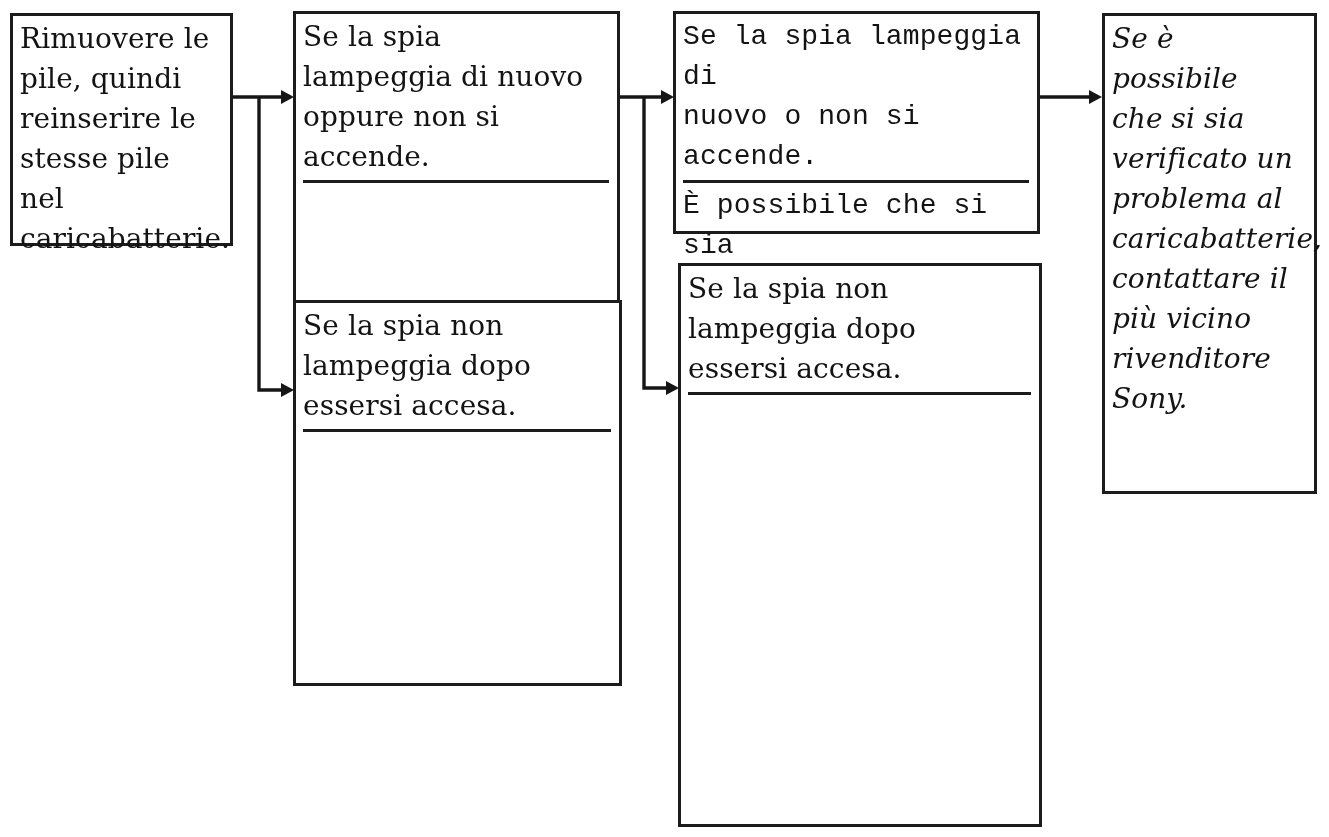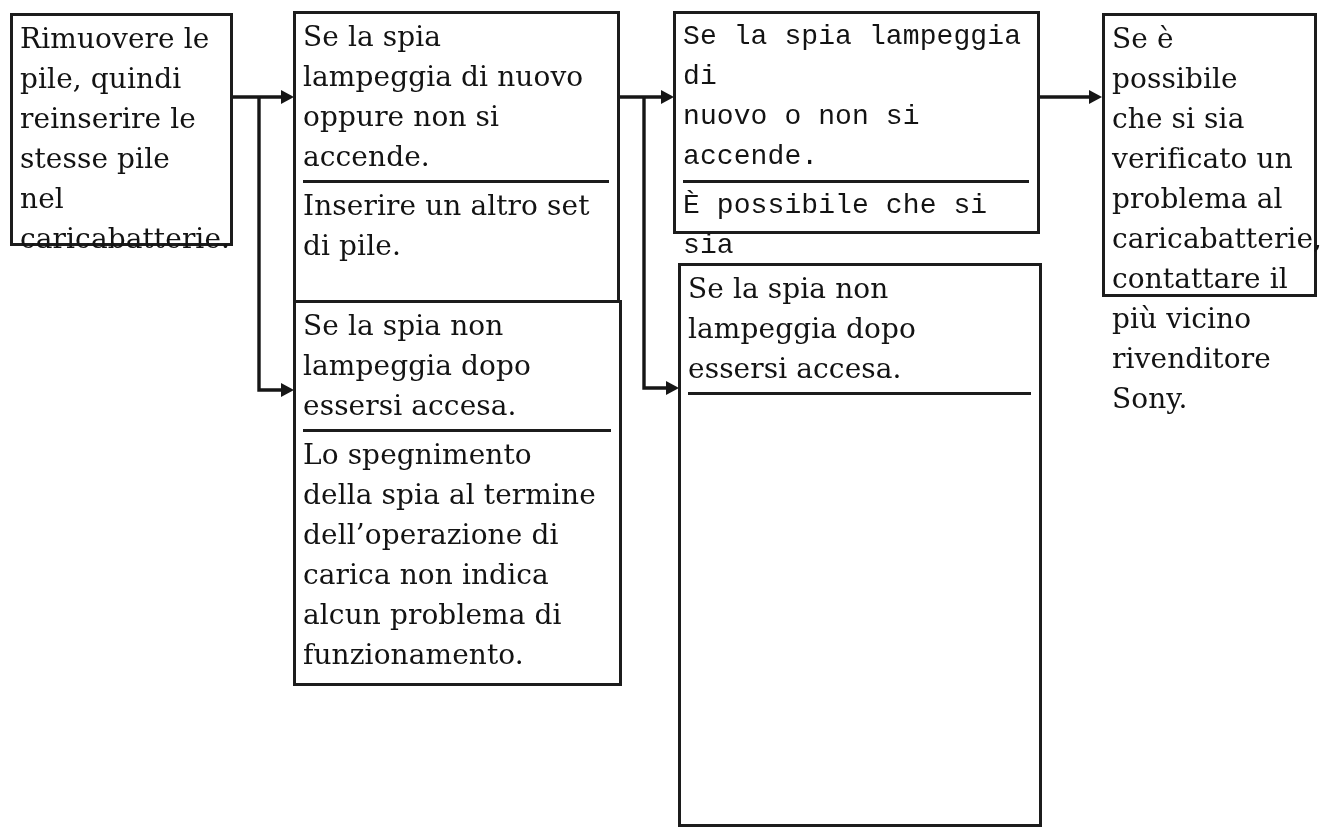--- a/index.html
+++ b/index.html
@@ -52,21 +52,21 @@
     border-bottom: 3px solid #1c1c1c;
     padding-bottom: 3px;
     margin-bottom: 3px;
   }
   
   #box-step1    { left: 10px;   top: 13px;  width: 223px; height: 233px; }
   #box-branch1a { left: 293px;  top: 11px;  width: 327px; height: 301px; }
   #box-branch1b { left: 293px;  top: 300px; width: 329px; height: 386px; }
   #box-branch2a { left: 673px;  top: 11px;  width: 367px; height: 223px; font-family: Liberation Mono, monospace; }
   #box-branch2b { left: 678px;  top: 263px; width: 364px; height: 564px; }
-  #box-final    { left: 1102px; top: 13px;  width: 215px; height: 284px; }
+  #box-final    { left: 1102px; top: 13px;  width: 215px; height: 481px; font-style: italic; }
 </style>
 </head>
 <body>
 
 <div class="canvas">
 
   <svg class="arrows" viewBox="0 0 1329 837" xmlns="http://www.w3.org/2000/svg">
     <g>
       <line x1="233" y1="97" x2="281" y2="97"></line>
       <polygon points="281,90 294,97 281,104"></polygon>
@@ -95,34 +95,26 @@
 reinserire le
 stesse pile nel
 caricabatterie.</p>
   </div>
 
   <div class="box" id="box-branch1a">
     <p class="cond">Se la spia
 lampeggia di nuovo
 oppure non si
 accende.</p>
-    <p class="act">Inserire un altro set
-di pile.</p>
   </div>
 
   <div class="box" id="box-branch1b">
     <p class="cond">Se la spia non
 lampeggia dopo
 essersi accesa.</p>
-    <p class="act">Lo spegnimento
-della spia al termine
-dell’operazione di
-carica non indica
-alcun problema di
-funzionamento.</p>
   </div>
 
   <div class="box" id="box-branch2a">
     <p class="cond">Se la spia lampeggia di
 nuovo o non si accende.</p>
     <p class="act">È possibile che si sia
 verificato un problema al
 caricabatterie.</p>
   </div>
 

